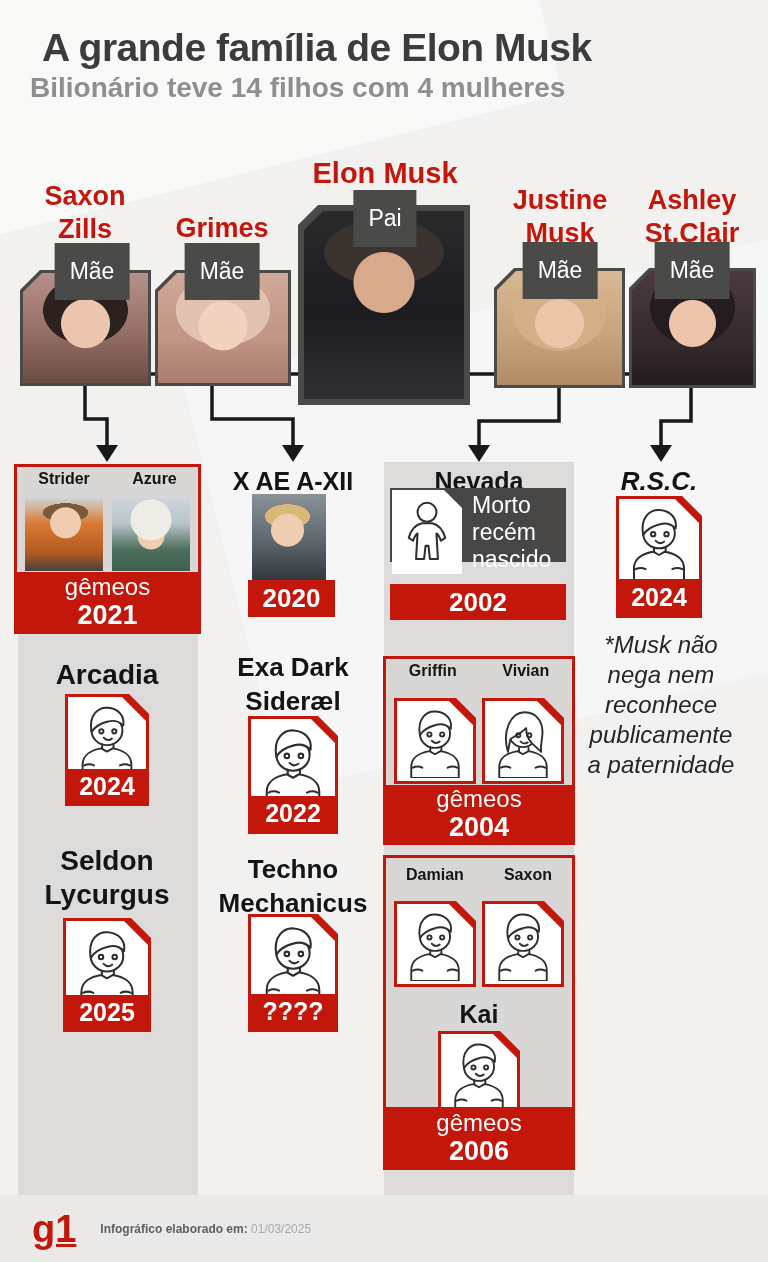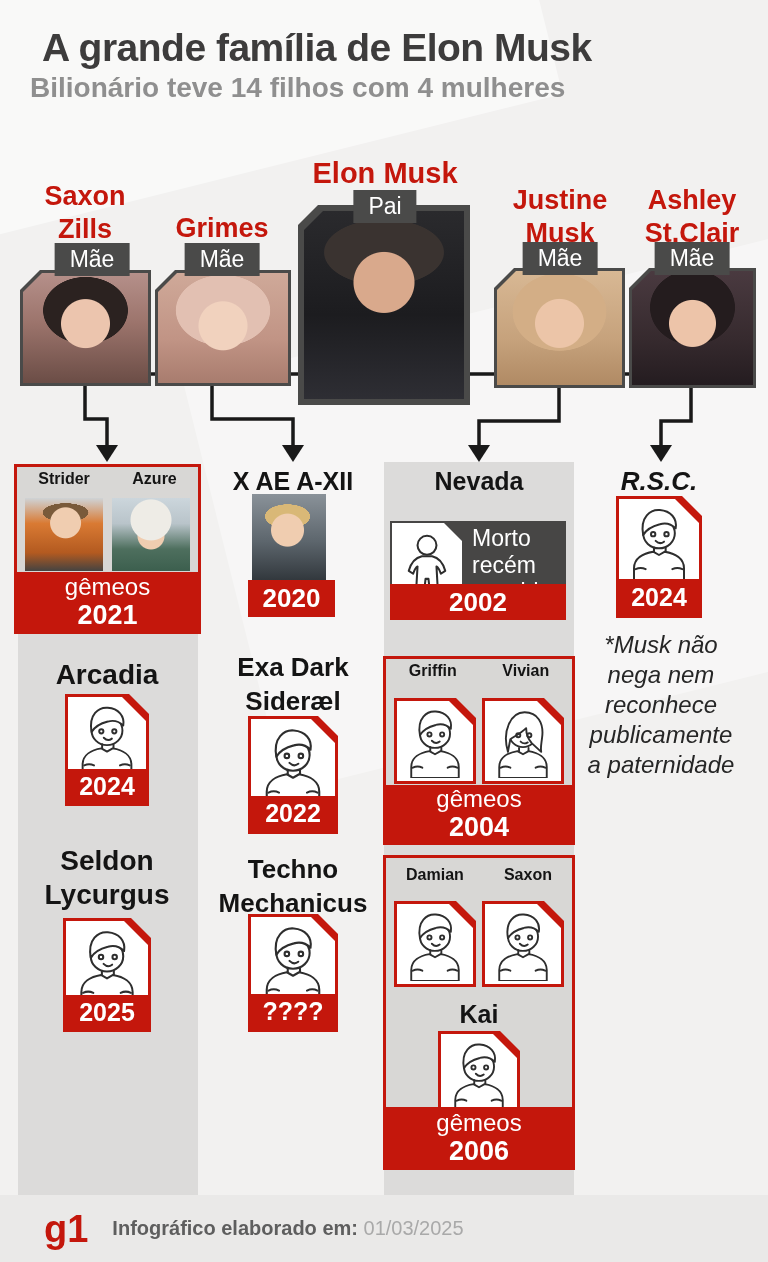--- a/index.html
+++ b/index.html
@@ -19,21 +19,21 @@
 
   .strip{position:absolute;background:#dcdbda;z-index:1;}
 
   .connectors{position:absolute;left:0;top:0;z-index:2;}
   .ln{fill:none;stroke:#191919;stroke-width:3.5;}
   .ah{fill:#191919;stroke:none;}
 
   .pname{position:absolute;transform:translateX(-50%);text-align:center;color:var(--red);font-weight:700;font-size:27px;line-height:33px;white-space:nowrap;z-index:3;}
   .pname span{display:block;}
   .pname.big{font-size:29px;}
-  .chip{position:absolute;transform:translateX(-50%);background:var(--chip);color:#fff;font-size:23px;line-height:33px;padding:0 15px;z-index:4;white-space:nowrap;}
+  .chip{position:absolute;transform:translateX(-50%);background:var(--chip);color:#fff;font-size:23px;line-height:33px;padding:12px 15px;z-index:4;white-space:nowrap;}
   .pframe{position:absolute;z-index:3;background:var(--chip);clip-path:polygon(20px 0,100% 0,100% 100%,0 100%,0 20px);}
   .pframe-in{position:absolute;inset:3px;clip-path:polygon(19px 0,100% 0,100% 100%,0 100%,0 19px);}
   .pframe.thick .pframe-in{inset:6px;}
 
   
   .ph-shivon{background:radial-gradient(circle at 50% 46%, #ecc5ae 0 24px, rgba(0,0,0,0) 25px),radial-gradient(ellipse 58% 52% at 50% 34%, #2b2220 0 58%, rgba(0,0,0,0) 59%),linear-gradient(180deg,#b5908a 0%,#9c746c 45%,#6b4d46 100%);}
   .ph-grimes{background:radial-gradient(circle at 50% 48%, #f1d2be 0 24px, rgba(0,0,0,0) 25px),radial-gradient(ellipse 62% 55% at 50% 34%, #e2c0b2 0 58%, rgba(0,0,0,0) 59%),linear-gradient(180deg,#cfa999 0%,#c19485 60%,#a87c6e 100%);}
   .ph-elon{background:radial-gradient(circle at 50% 38%, #d9a98c 0 30px, rgba(0,0,0,0) 31px),radial-gradient(ellipse 64% 30% at 50% 22%, #3a3330 0 58%, rgba(0,0,0,0) 59%),linear-gradient(180deg,#2a2a2d 0%,#1c1c1f 55%,#2e2e34 100%);}
   .ph-justine{background:radial-gradient(circle at 50% 46%, #ecc5a8 0 24px, rgba(0,0,0,0) 25px),radial-gradient(ellipse 64% 58% at 50% 36%, #d3ae86 0 58%, rgba(0,0,0,0) 59%),linear-gradient(180deg,#d8b894 0%,#c6a27c 60%,#b08a64 100%);}
   .ph-ashley{background:radial-gradient(circle at 50% 46%, #edc4a9 0 23px, rgba(0,0,0,0) 24px),radial-gradient(ellipse 60% 56% at 50% 32%, #241c1e 0 58%, rgba(0,0,0,0) 59%),linear-gradient(180deg,#4a3a40 0%,#362a2e 60%,#241c20 100%);}
@@ -61,22 +61,22 @@
   .morto{position:absolute;background:#474645;z-index:3;}
   .babybox{position:absolute;left:2px;top:2px;width:70px;height:84px;background:#fff;clip-path:polygon(0 0,calc(100% - 18px) 0,100% 18px,100% 100%,0 100%);}
   .morto-tx{position:absolute;left:82px;top:4px;color:#fff;font-size:23px;line-height:27px;font-weight:400;}
   .morto-tx span{display:block;}
   .redbar{position:absolute;background:var(--red);color:#fff;font-weight:700;font-size:26px;display:flex;align-items:center;justify-content:center;z-index:3;}
 
   .note{position:absolute;transform:translateX(-50%);text-align:center;font-style:italic;font-size:24px;line-height:30px;color:#262626;z-index:3;white-space:nowrap;}
   .note span{display:block;}
 
   .footer{position:absolute;left:0;width:768px;background:#eae9e8;z-index:6;display:flex;align-items:center;}
-  .g1{color:var(--red);font-weight:800;font-size:38px;margin-left:44px;line-height:1;}
-  .fline{margin-left:24px;font-size:20px;}
+  .g1{color:var(--red);font-weight:800;font-size:38px;margin-left:32px;line-height:1;text-decoration:underline;}
+  .fline{margin-left:24px;font-size:12px;}
   .flabel{font-weight:700;color:#5e5e5e;}
   .fdate{color:#a9a9a9;font-weight:400;}
 </style>
 </head>
 <body>
 
 <svg width="0" height="0" style="position:absolute">
   <defs>
     <g id="av-boy" stroke="#2e2e2e" stroke-width="2.4" fill="#ffffff" stroke-linecap="round" stroke-linejoin="round">
       <ellipse cx="48" cy="40" rx="19" ry="18"></ellipse>
@@ -232,21 +232,21 @@
     <div class="in"></div>
     <svg class="av" style="bottom:38px" viewBox="0 0 96 96" preserveAspectRatio="xMidYMax meet">
         <use href="#av-boy"></use>
       </svg>
     <div class="yr" style="height:35px">????</div>
   </div>
 
   <div class="kname" style="left:479px;top:464px;font-size:25px">
     <span>Nevada</span>
   </div>
-  <div class="morto" style="left:390px;top:521px;width:176px;height:74px">
+  <div class="morto" style="left:390px;top:488px;width:176px;height:74px">
     <div class="babybox">
       <svg viewBox="0 0 96 96" style="position:absolute;left:0;top:0;width:100%;height:100%">
           <use href="#av-baby"></use>
         </svg>
     </div>
     <div class="morto-tx">
       <span>Morto</span>
       <span>recém</span>
       <span>nascido</span>
     </div>

